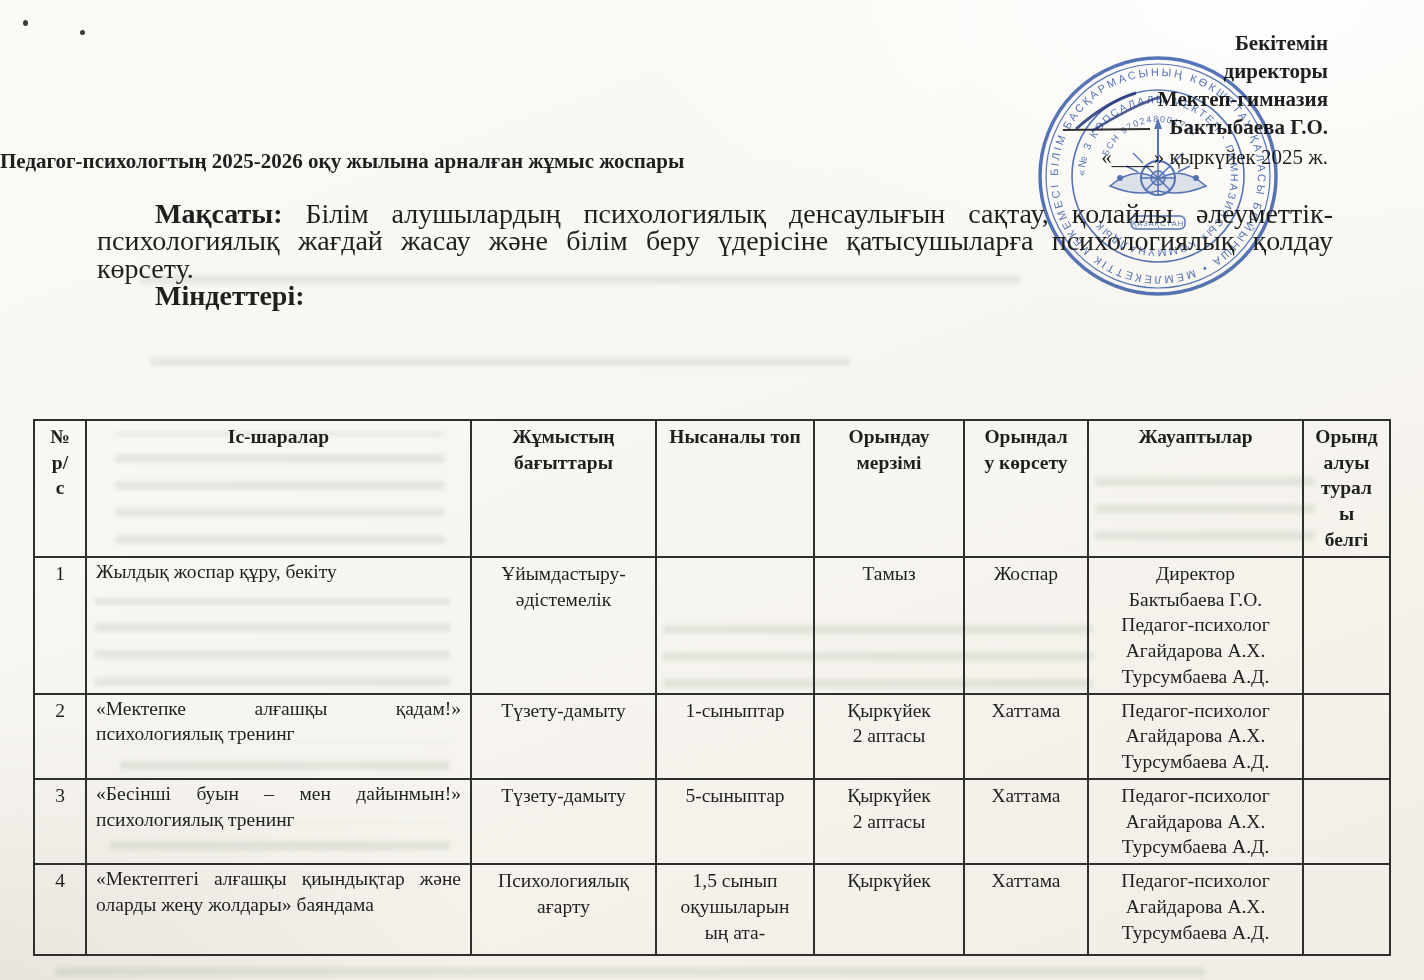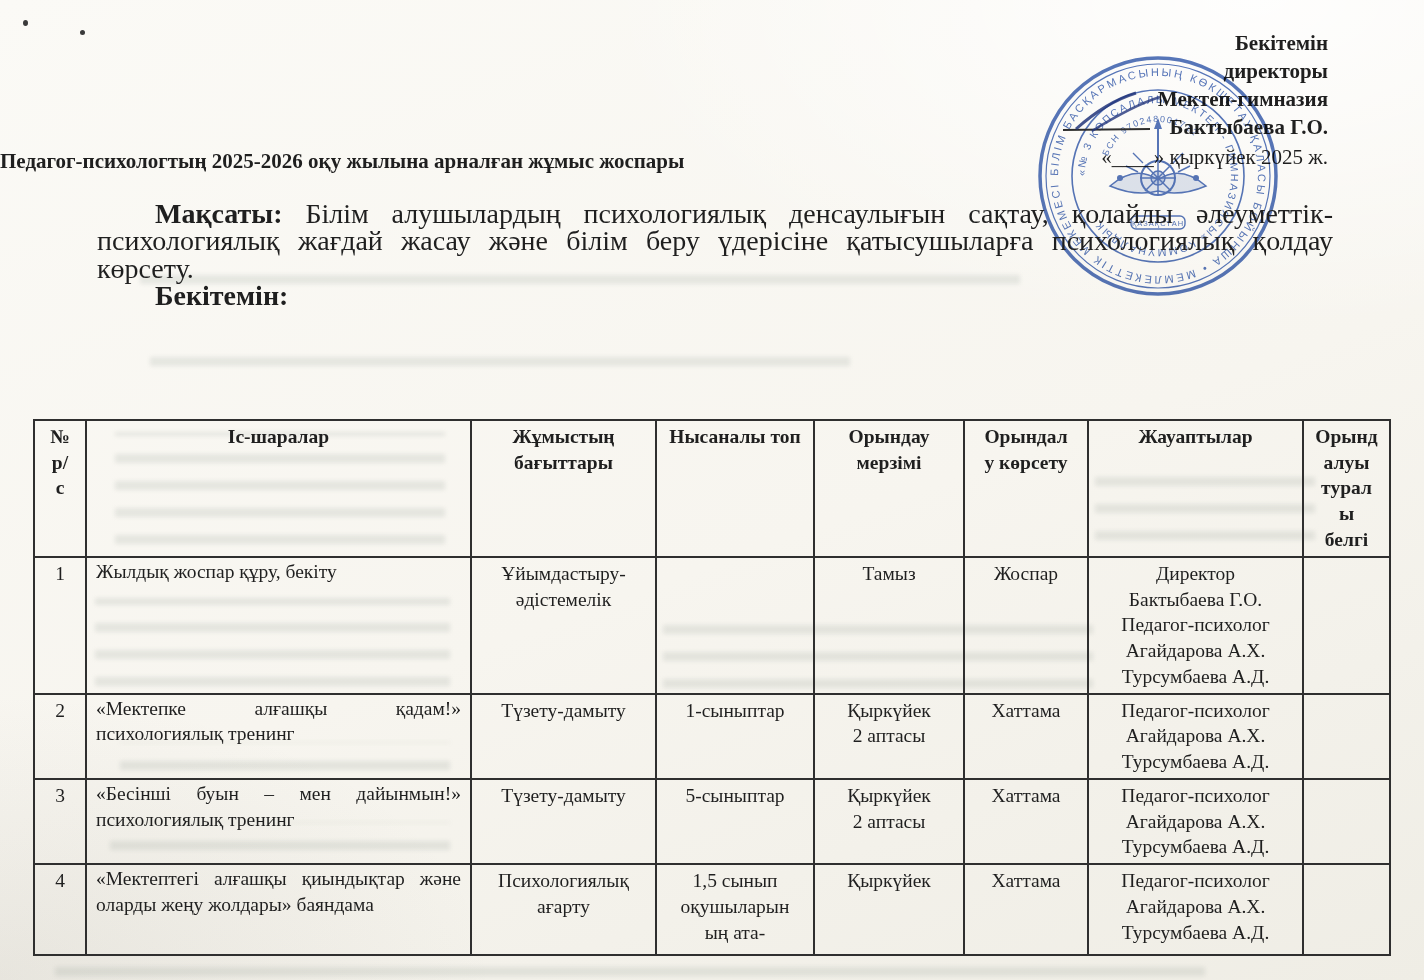--- a/index.html
+++ b/index.html
@@ -98,21 +98,21 @@
   <svg class="sig-overlay" width="1424" height="980" viewBox="0 0 1424 980">
     <path d="M1063,130 L1150,129" stroke="#2e2e2e" stroke-width="2" fill="none"></path>
     <path d="M1076,129 C1095,112 1113,100 1136,93" stroke="#22357a" stroke-width="3" fill="none" opacity=".85"></path>
     <path d="M1092,131 C1113,118 1137,104 1160,97" stroke="#22357a" stroke-width="2.4" fill="none" opacity=".8"></path>
   </svg>
 
   <div class="doc-title">Педагог-психологтың 2025-2026 оқу жылына арналған жұмыс жоспары</div>
 
   <div class="bodytext">
     <p class="ind"><span class="b">Мақсаты:</span> <span>Білім алушылардың психологиялық денсаулығын сақтау, қолайлы әлеуметтік-психологиялық жағдай жасау және білім беру үдерісіне қатысушыларға психологиялық қолдау көрсету.</span></p>
-    <p class="ind b">Бекітемін:</p>
+    <p class="ind b">Міндеттері:</p>
   </div>
 
   <div class="doc-table">
     <table>
       <colgroup>
         <col style="width:52px">
           <col style="width:385px">
           <col style="width:185px">
           <col style="width:158px">
         <col style="width:150px">

